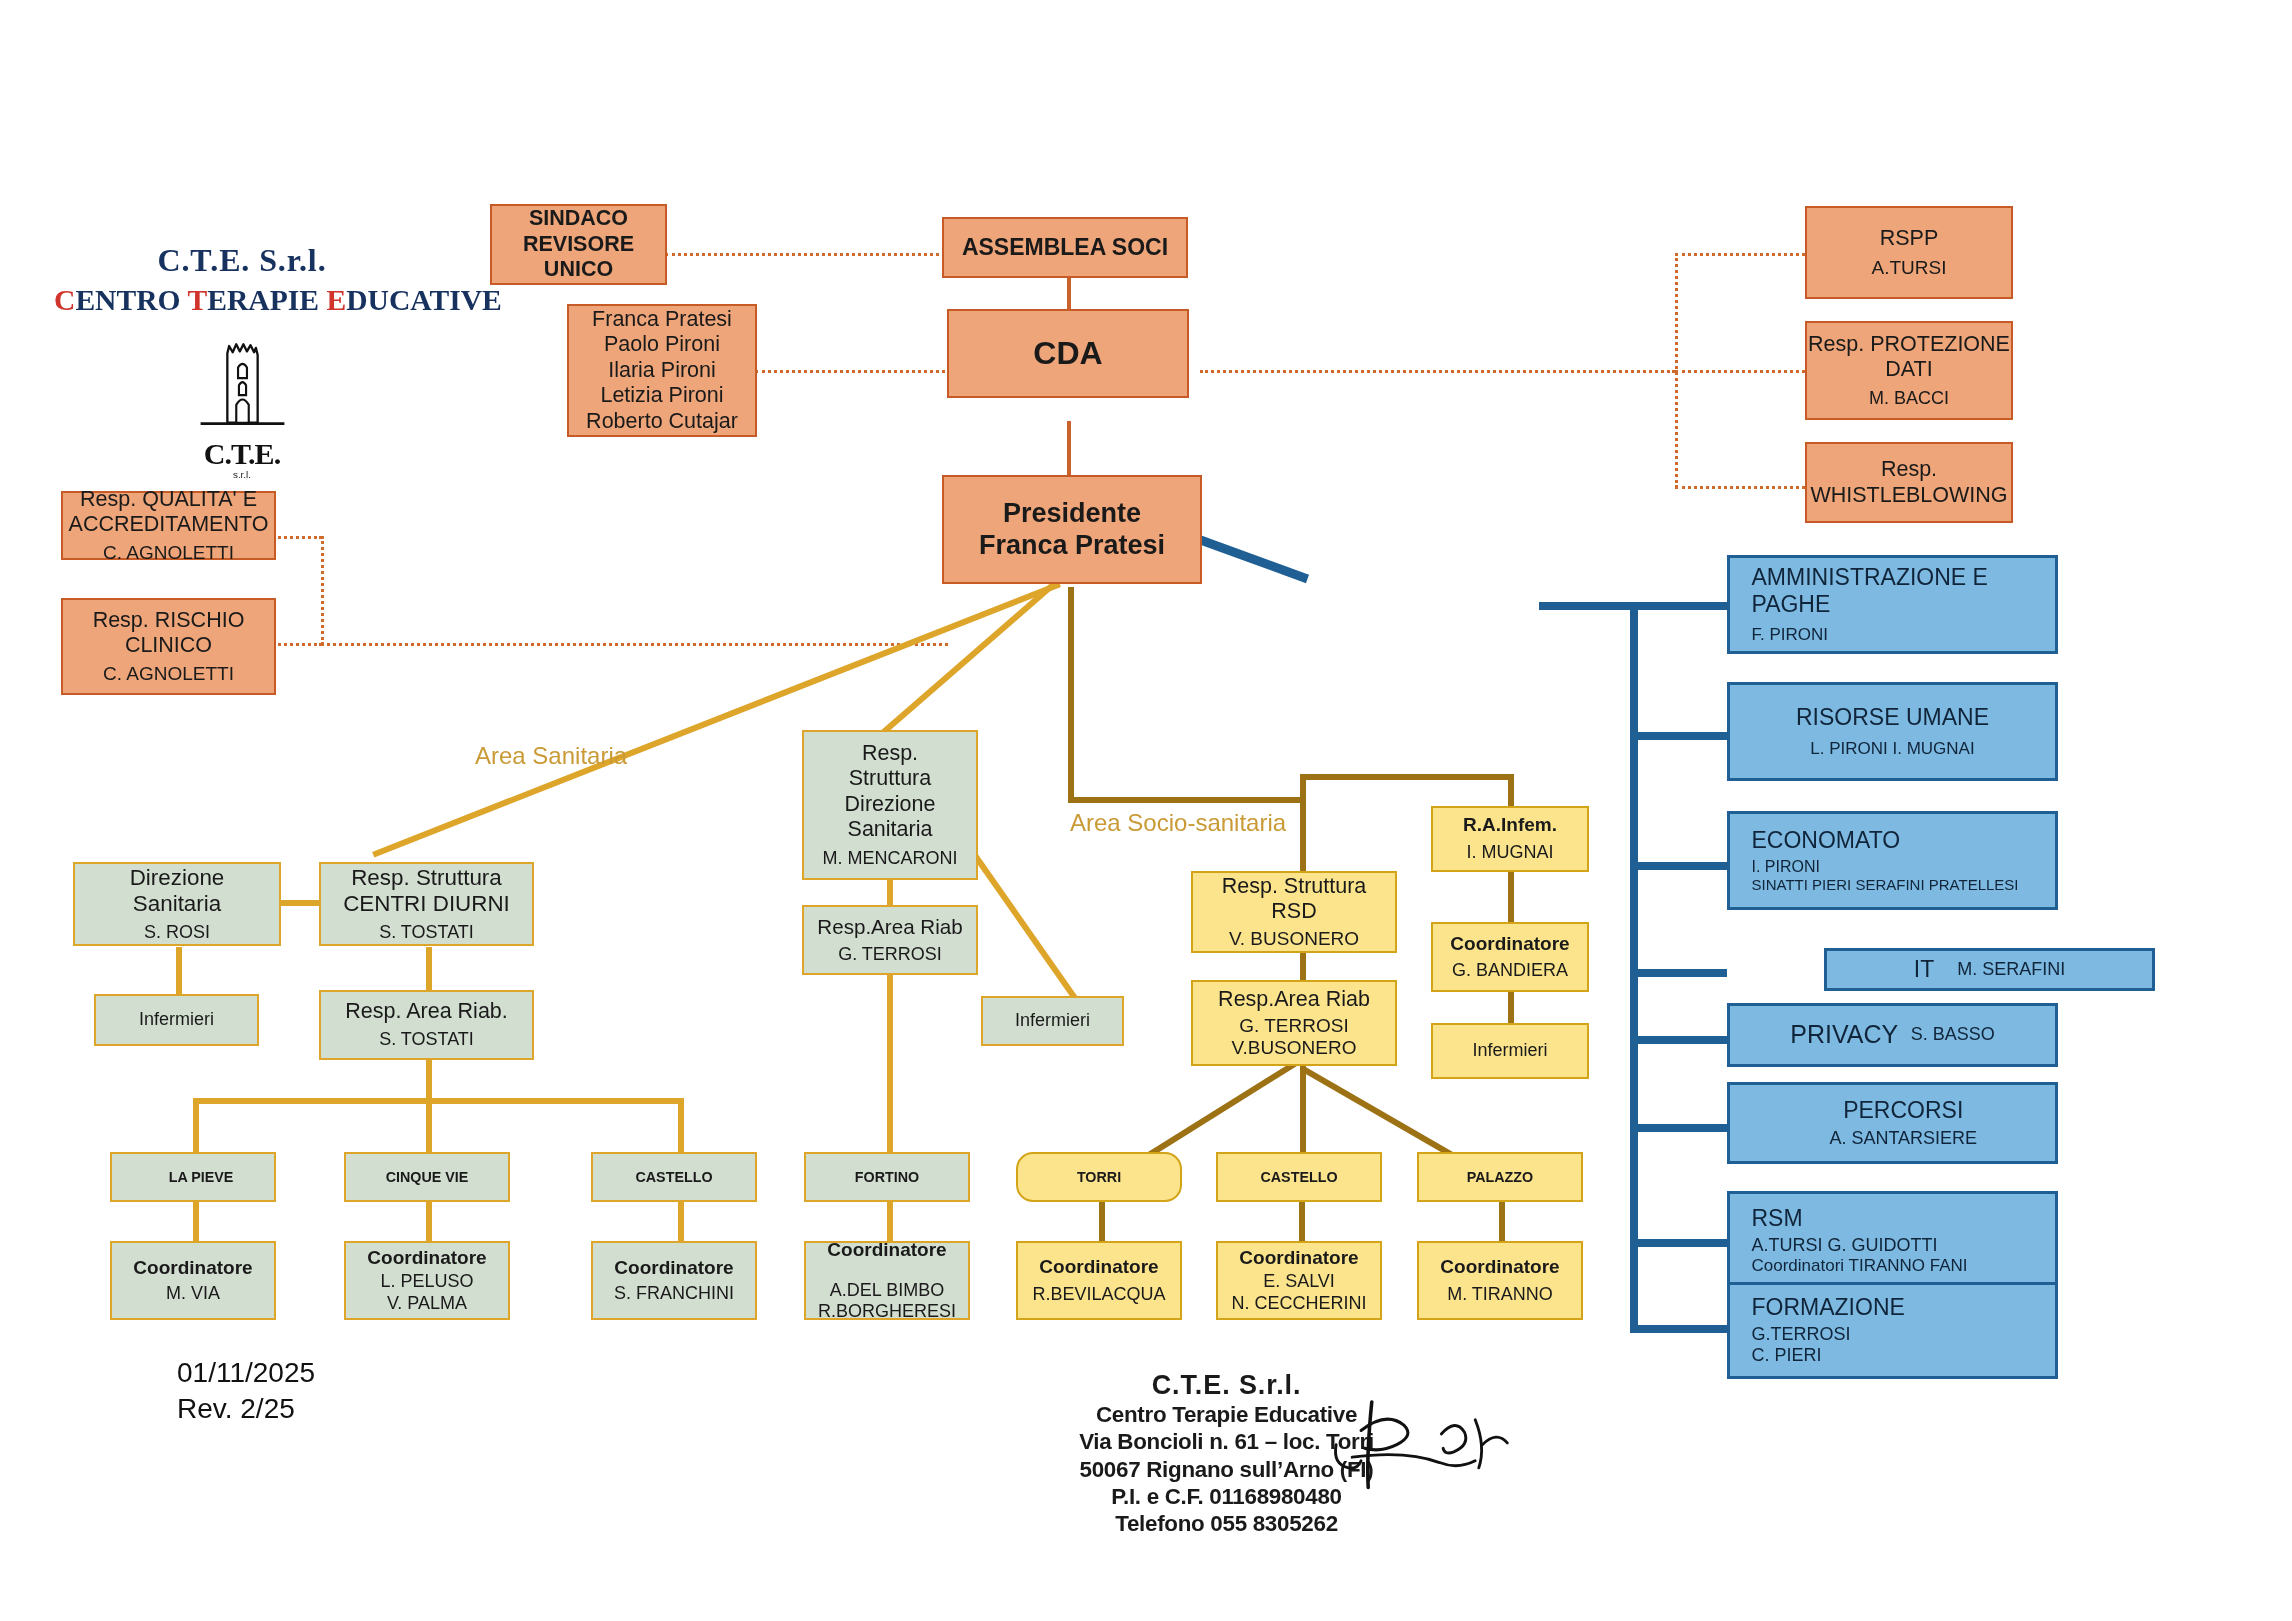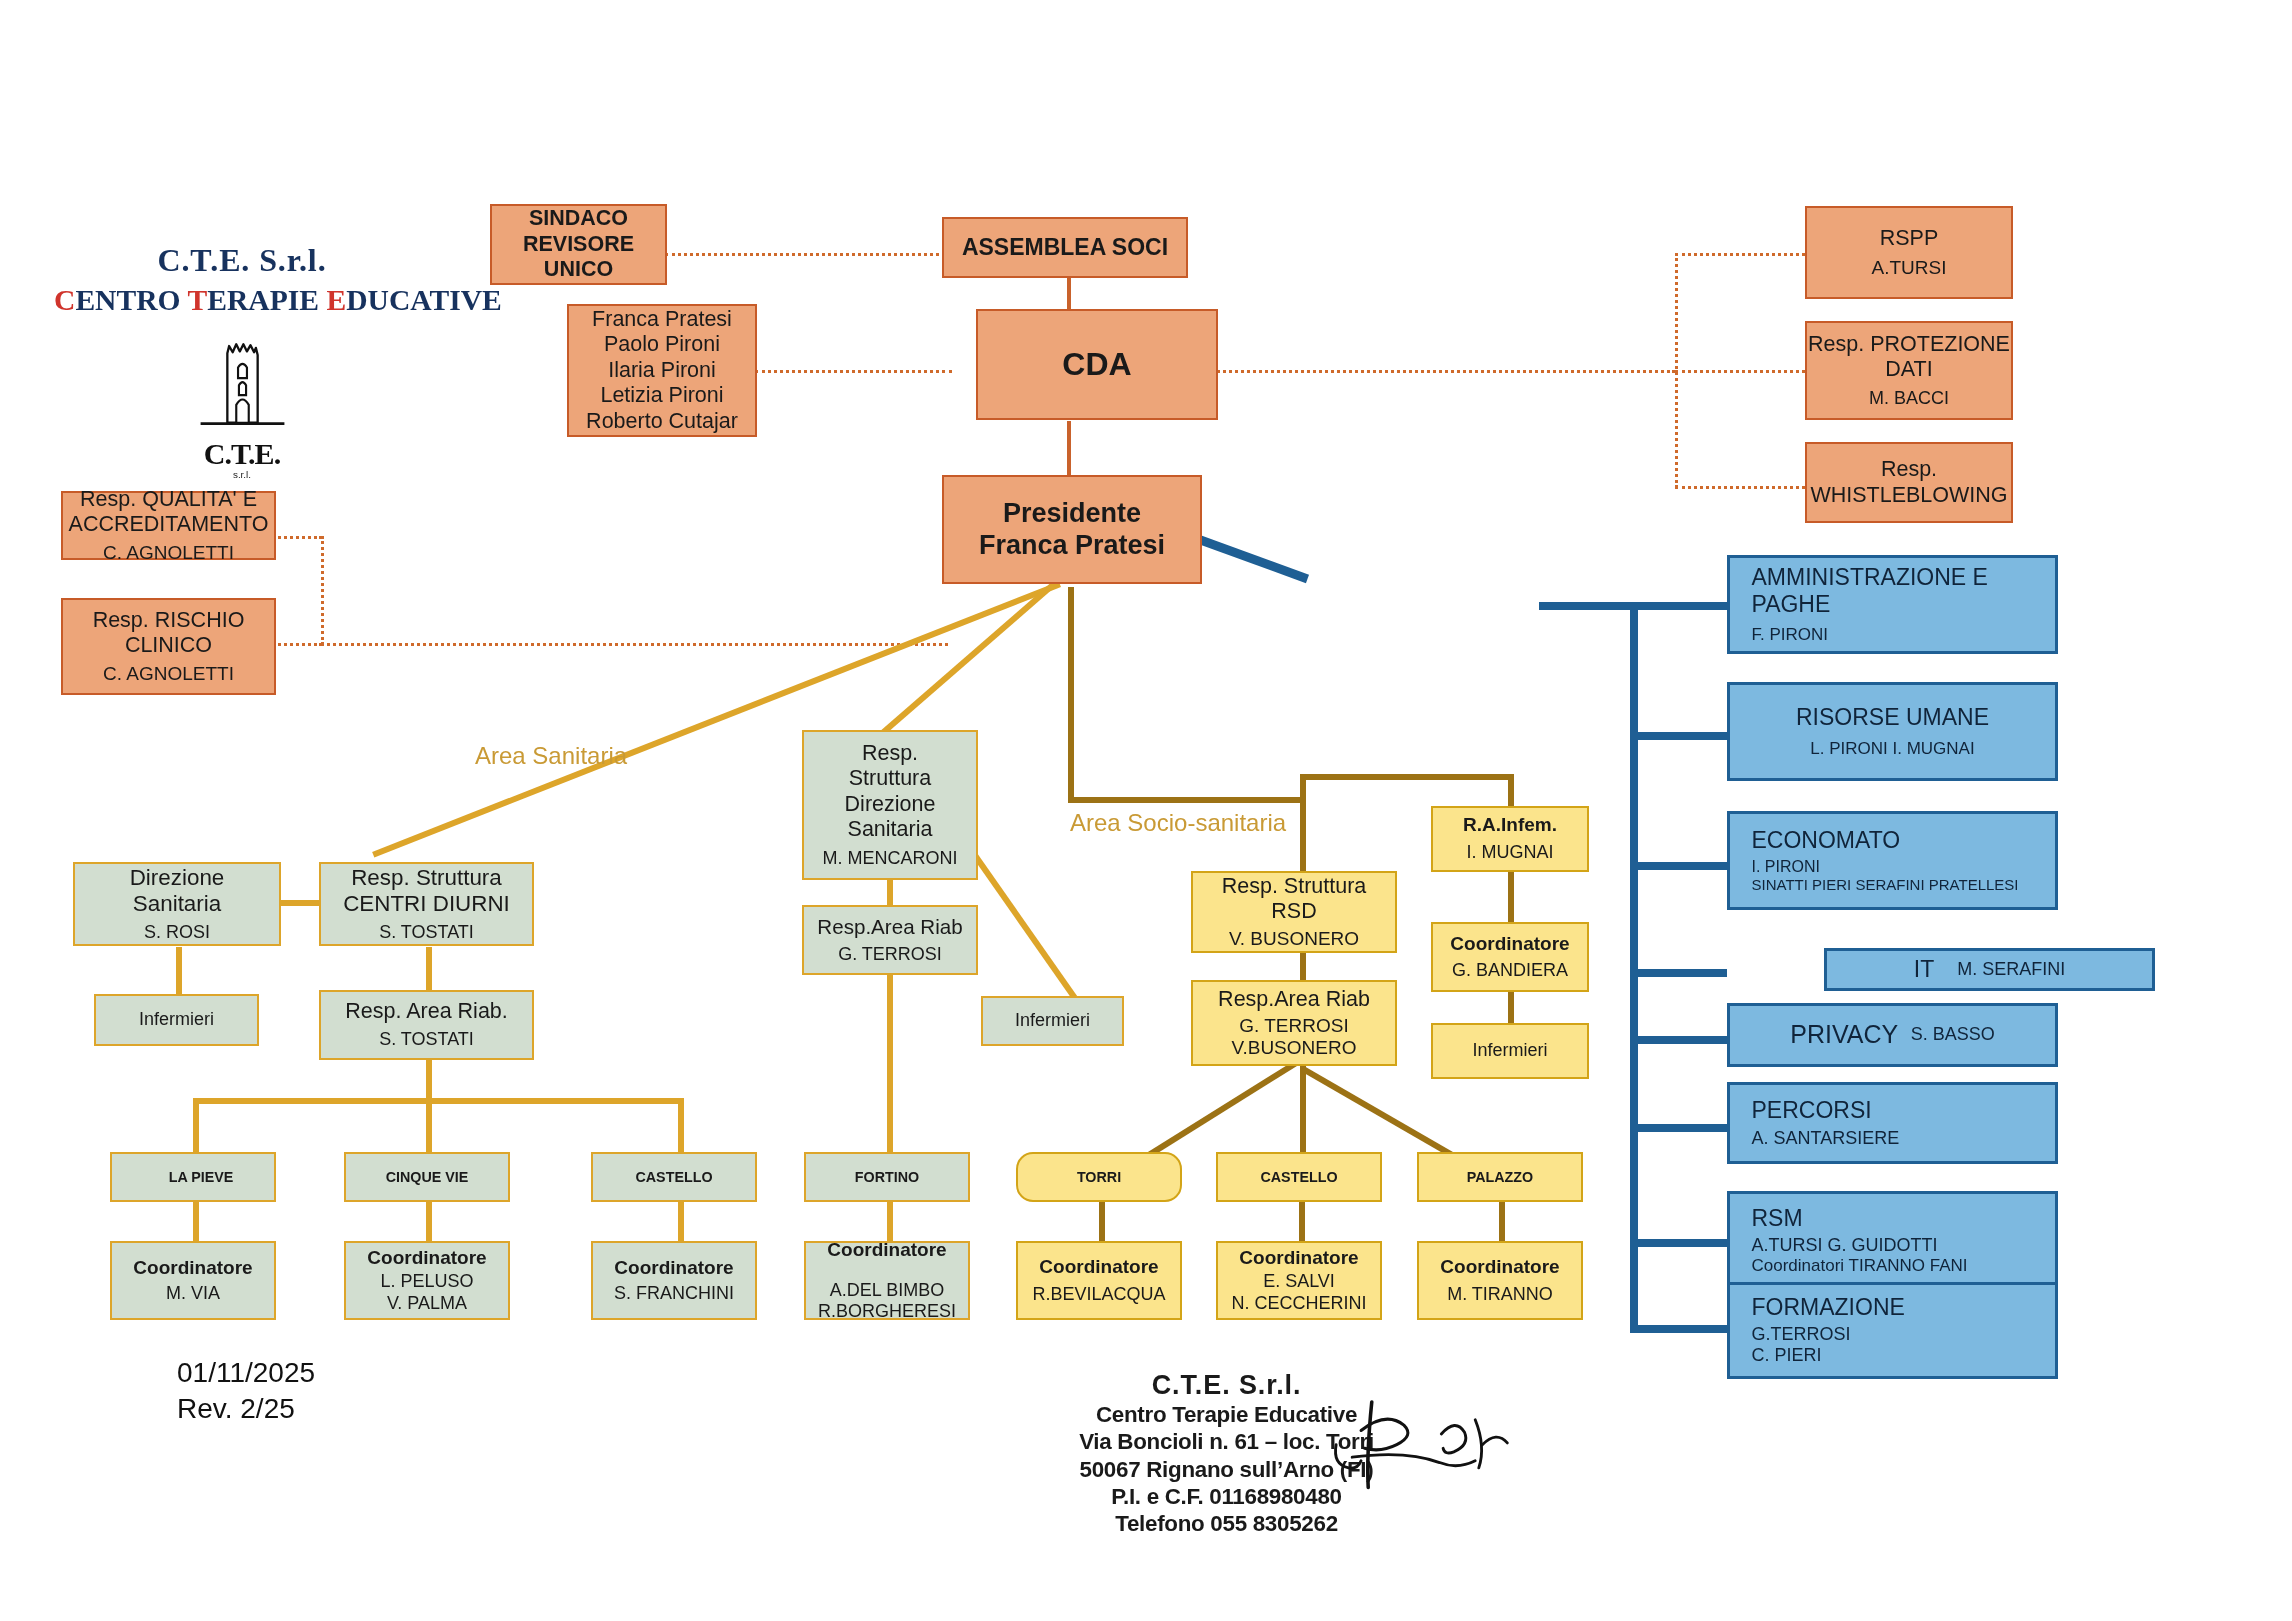--- a/index.html
+++ b/index.html
@@ -140,21 +140,21 @@
     <span class="ln">Paolo Pironi</span>
     <span class="ln">Ilaria Pironi</span>
     <span class="ln">Letizia Pironi</span>
     <span class="ln">Roberto Cutajar</span>
   </div>
 
   <div class="node orange f26 b" style="left:942px; top:217px; width:246px; height:61px;">
     <span class="ln">ASSEMBLEA SOCI</span>
   </div>
 
-  <div class="node orange f36 b" style="left:947px; top:309px; width:242px; height:111px;margin-left:29px;">
+  <div class="node orange f36 b" style="left:947px; top:309px; width:242px; height:89px;">
     <span class="ln">CDA</span>
   </div>
 
   <div class="node orange f30 b" style="left:942px; top:475px; width:260px; height:109px;">
     <span class="ln">Presidente</span>
     <span class="ln">Franca Pratesi</span>
   </div>
 
   <div class="node orange f24" style="left:1805px; top:206px; width:208px; height:93px;">
     <span class="ln">RSPP</span>
@@ -215,21 +215,21 @@
   <div class="node blue" style="left:1824px; top:948px; width:331px; height:43px; flex-direction:row; justify-content:center; gap:23px;">
     <span class="f26">IT</span>
     <span class="f20">M. SERAFINI</span>
   </div>
 
   <div class="node blue" style="left:1727px; top:1003px; width:331px; height:64px; flex-direction:row; justify-content:center; gap:12.5px;">
     <span class="f28" style="font-size:25px;">PRIVACY</span>
     <span class="f20">S. BASSO</span>
   </div>
 
-  <div class="node blue" style="left:1727px; top:1082px; width:331px; height:82px; align-items:flex-start; padding-left:21.5px; text-align:left;">
+  <div class="node blue" style="left:1727px; top:1082px; width:331px; height:82px; align-items:flex-start; padding-left:21.5px; text-align:center;">
     <span class="ln f26">PERCORSI</span>
     <span class="ln f20" style="margin-top:3.6px;">A. SANTARSIERE</span>
   </div>
 
   <div class="node blue" style="left:1727px; top:1191px; width:331px; height:99px; align-items:flex-start; padding-left:21.5px; text-align:left;">
     <span class="ln f26">RSM</span>
     <span class="ln f20" style="margin-top:2.7px;">A.TURSI G. GUIDOTTI</span>
     <span class="ln f19">Coordinatori TIRANNO FANI</span>
   </div>
 

